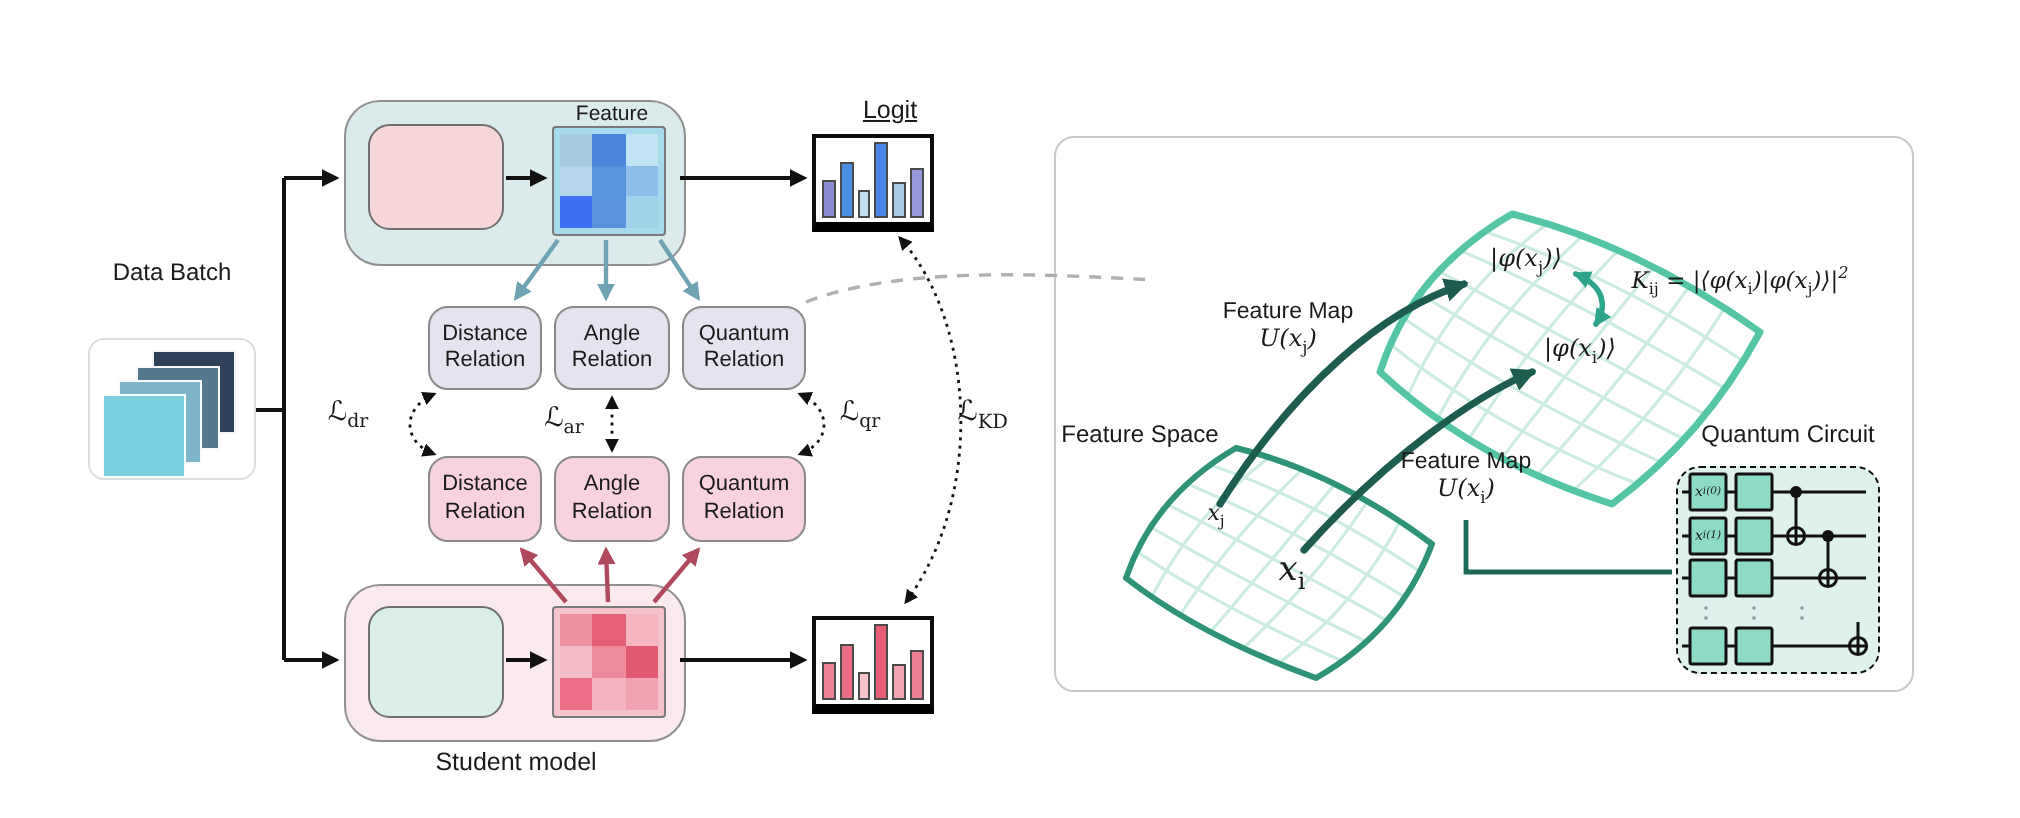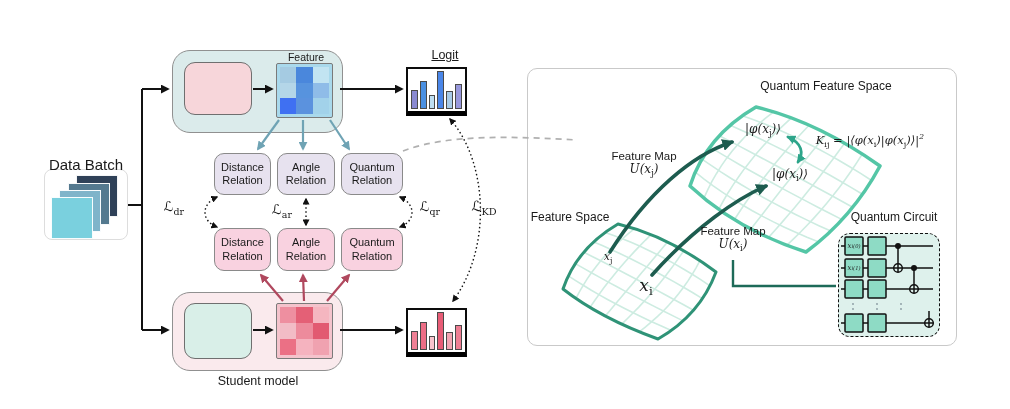--- a/index.html
+++ b/index.html
@@ -23,21 +23,21 @@
   svg.overlay{position:absolute;left:0;top:0;z-index:5;}
   .gate-lbl{position:absolute;z-index:10;display:flex;align-items:center;justify-content:center;
             font-size:7px;font-family:"DejaVu Serif","DejaVu Sans",serif;font-style:italic;}
   .gate-lbl sub{font-size:75%;}.gate-lbl sup{font-size:75%;}
 </style>
 </head>
 <body>
 
 <div class="canvas">
 
-  <div class="lbl" style="left:33px;top:156px;width:106px;font-size:15px;">Data Batch</div>
+  <div class="lbl" style="left:33px;top:130px;width:106px;font-size:12px;">Data Batch</div>
   <div class="box" style="left:44px;top:169px;width:84px;height:71px;background:#fff;border:1px solid #ddd;border-radius:8px;">
       <div class="sq" style="left: 31px; top: 5px; width: 42px; height: 42px; background: rgb(47, 65, 88);"></div>
       <div class="sq" style="left: 23px; top: 13px; width: 42px; height: 42px; background: rgb(84, 121, 143);"></div>
       <div class="sq" style="left: 14px; top: 20px; width: 42px; height: 42px; background: rgb(127, 180, 202);"></div>
       <div class="sq" style="left: 6px; top: 27px; width: 42px; height: 42px; background: rgb(122, 208, 222);"></div>
     </div>
 
   <div class="box" style="left: 172px; top: 50px; width: 171px; height: 83px; border: 1.5px solid rgb(144, 144, 144); border-radius: 18px; background: rgb(219, 235, 235);"></div>
   <div class="box" style="left: 184px; top: 62px; width: 68px; height: 53px; border: 1.3px solid rgb(111, 111, 111); border-radius: 11px; z-index: 2; background: rgb(247, 214, 218);"></div>
   <div class="lbl" style="left:280px;top:51px;width:52px;font-size:10.5px;">Feature</div>
@@ -93,39 +93,38 @@
     <span>Relation</span>
   </div>
   <div class="rel" style="left: 341px; top: 228px; width: 62px; height: 43px; background: rgb(249, 210, 224);">
     <span>Quantum</span>
     <span>Relation</span>
   </div>
 
   <div class="lbl math" style="left:156px;top:199px;width:36px;font-size:13.5px;font-style:normal;">ℒ<sub>dr</sub></div>
   <div class="lbl math" style="left:264px;top:202px;width:36px;font-size:13.5px;font-style:normal;">ℒ<sub>ar</sub></div>
   <div class="lbl math" style="left:412px;top:199px;width:36px;font-size:13.5px;font-style:normal;">ℒ<sub>qr</sub></div>
-  <div class="lbl math" style="left:464px;top:198px;width:40px;font-size:14px;font-style:normal;">ℒ<sub>KD</sub></div>
+  <div class="lbl math" style="left:464px;top:198px;width:40px;font-size:14px;font-style:normal;text-align:right;">ℒ<sub>KD</sub></div>
 
   <div class="box" style="left: 172px; top: 292px; width: 171px; height: 79px; border: 1.5px solid rgb(144, 144, 144); border-radius: 18px; background: rgb(250, 234, 237);"></div>
   <div class="box" style="left: 184px; top: 303px; width: 68px; height: 56px; border: 1.3px solid rgb(111, 111, 111); border-radius: 11px; z-index: 2; background: rgb(217, 239, 232);"></div>
   <div class="heat" style="left: 276px; top: 303px; width: 57px; height: 56px; background: rgb(244, 195, 204);">
       <div style="background: rgb(238, 143, 160);"></div>
       <div style="background: rgb(228, 96, 118);"></div>
       <div style="background: rgb(245, 182, 192);"></div>
       <div style="background: rgb(242, 188, 198);"></div>
       <div style="background: rgb(237, 139, 156);"></div>
       <div style="background: rgb(226, 90, 113);"></div>
       <div style="background: rgb(235, 112, 133);"></div>
       <div style="background: rgb(245, 179, 191);"></div>
       <div style="background: rgb(240, 162, 176);"></div>
     </div>
   <div class="lbl" style="left:194px;top:374px;width:128px;font-size:12.5px;">Student model</div>
 
   <div class="box" style="left:527px;top:68px;width:430px;height:278px;background:#fff;border:1.5px solid #c9c9c9;border-radius:10px;"></div>
-  <div class="lbl" style="left:752px;top:80px;width:148px;font-size:12px;">Quantum Feature Space</div>
   <div class="lbl" style="left:528px;top:211px;width:84px;font-size:12px;">Feature Space</div>
 
   <div class="lbl" style="left:606px;top:150px;width:76px;font-size:11.5px;">
     <span>Feature Map</span><br>
     <span class="math" style="font-size:12px;">U(x<sub>j</sub>)</span>
   </div>
   <div class="lbl" style="left:695px;top:225px;width:76px;font-size:11.5px;">
     <span>Feature Map</span><br>
     <span class="math" style="font-size:12px;">U(x<sub>i</sub>)</span>
   </div>

